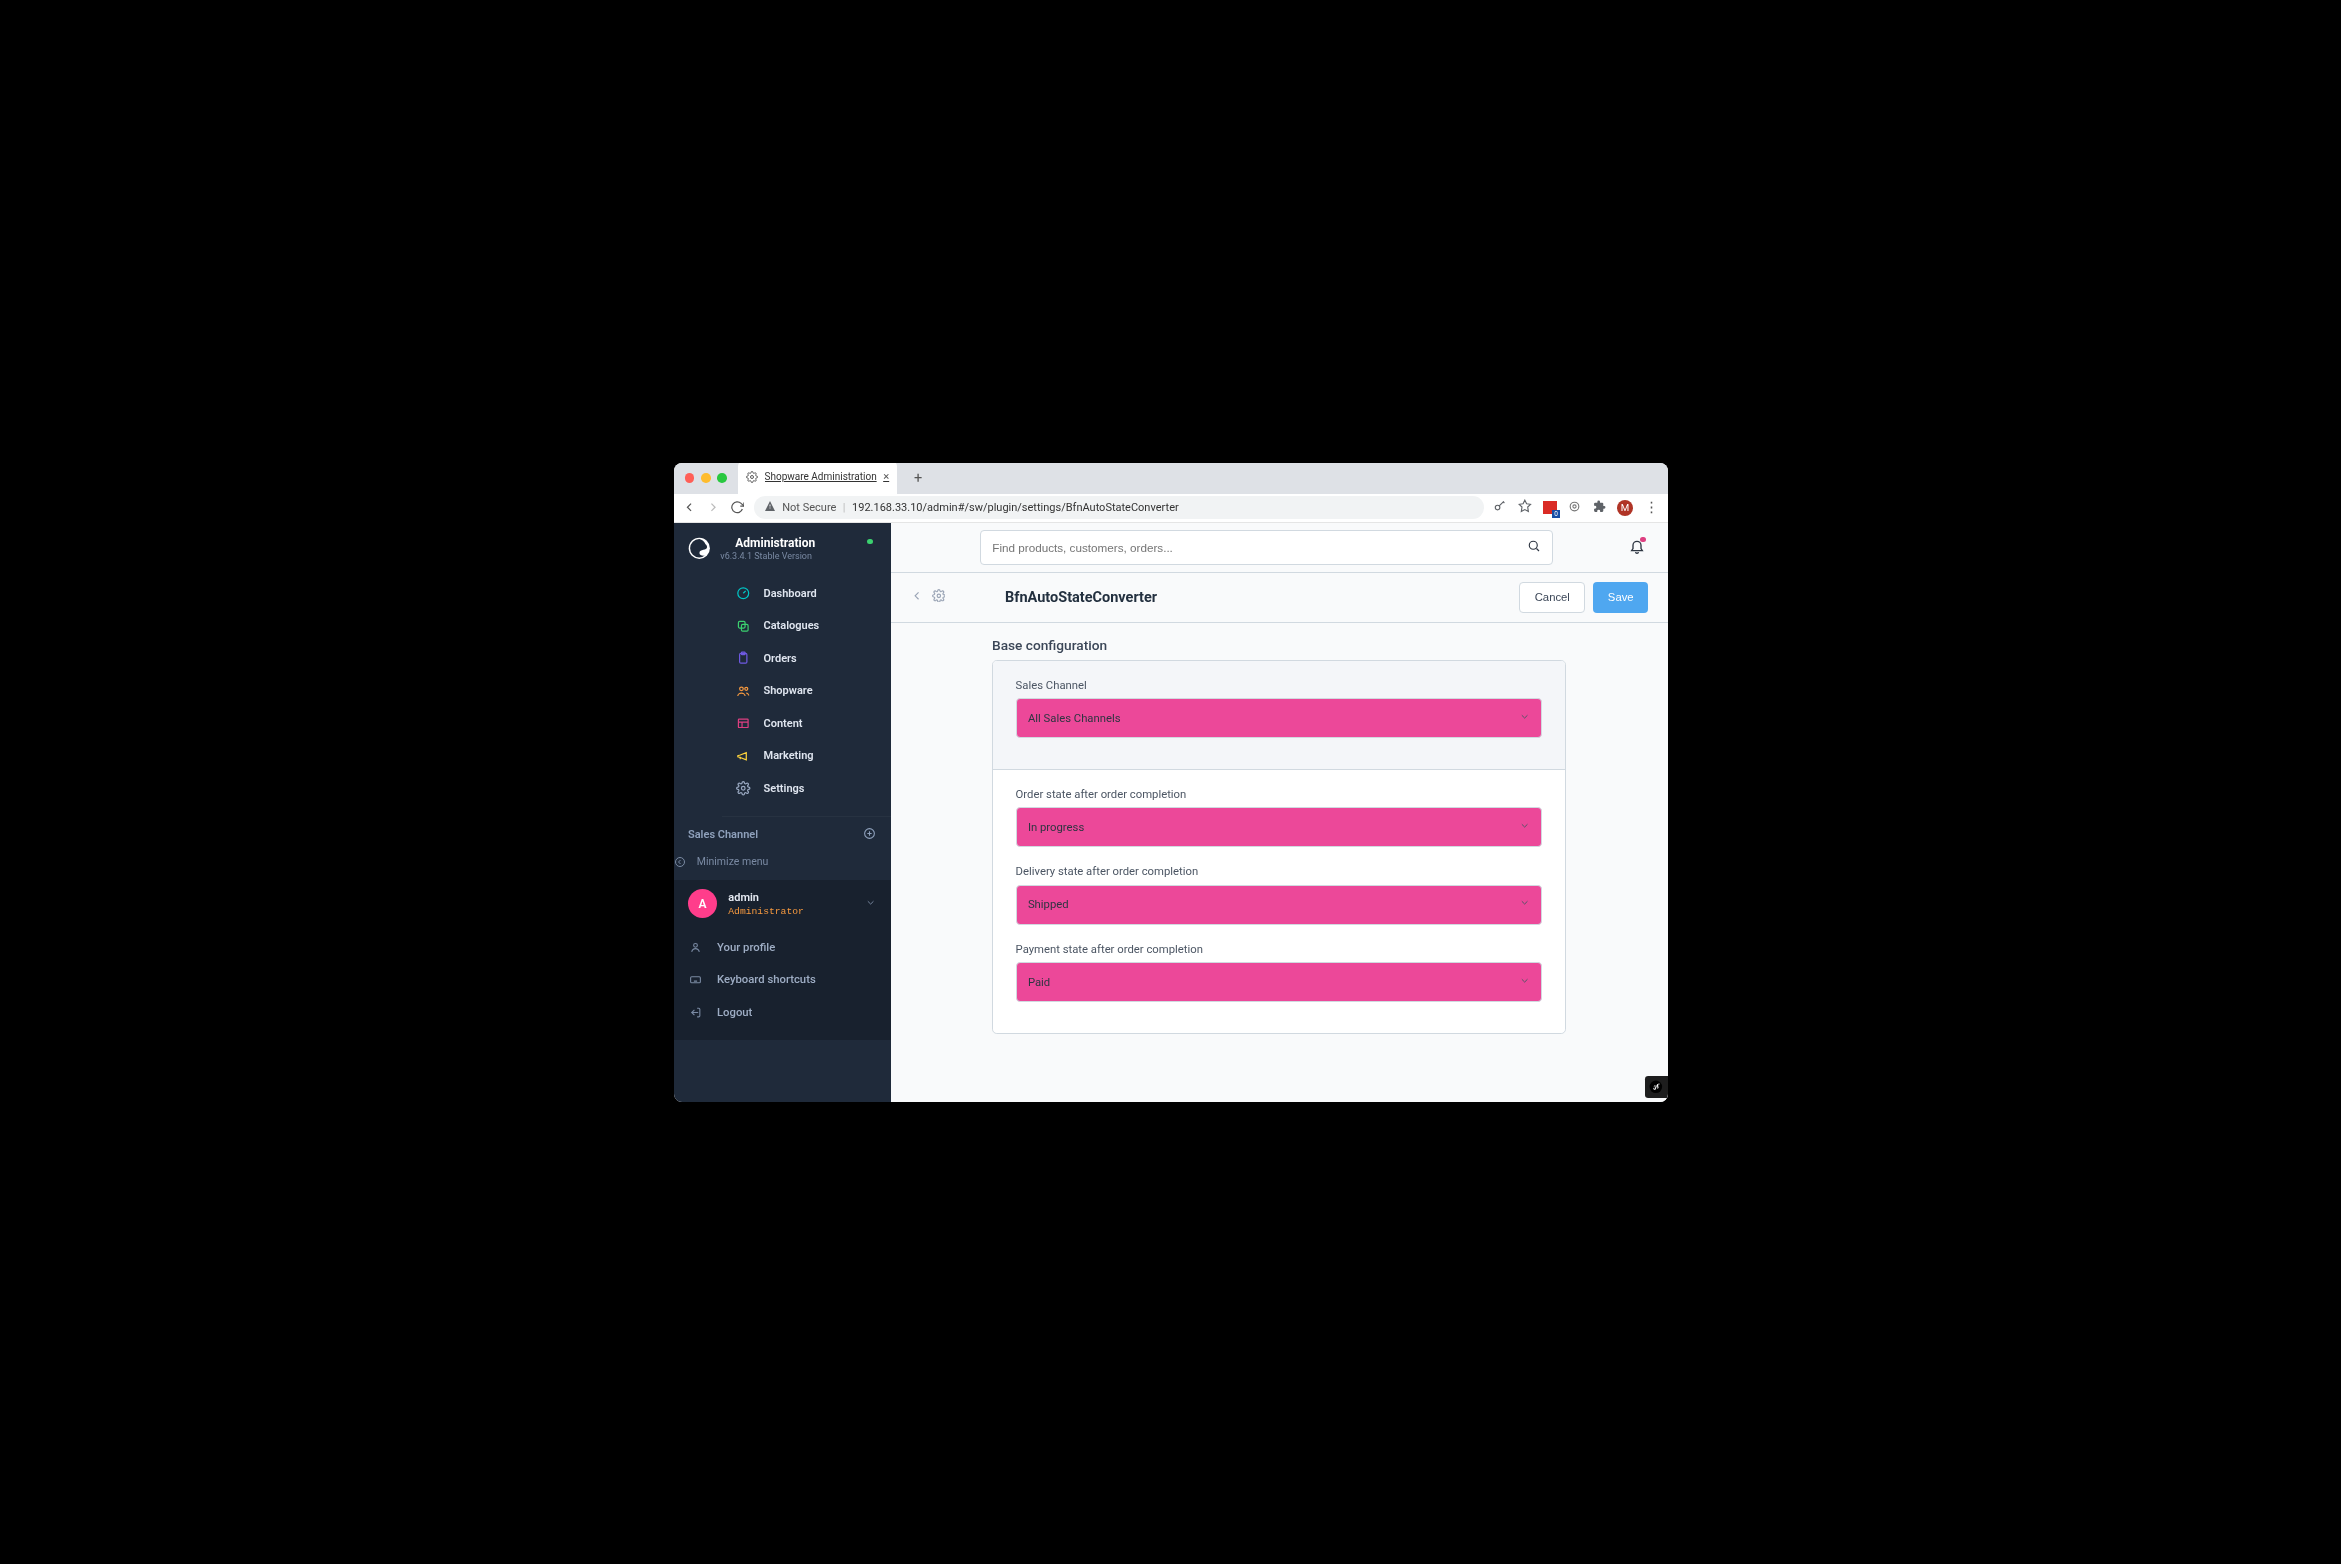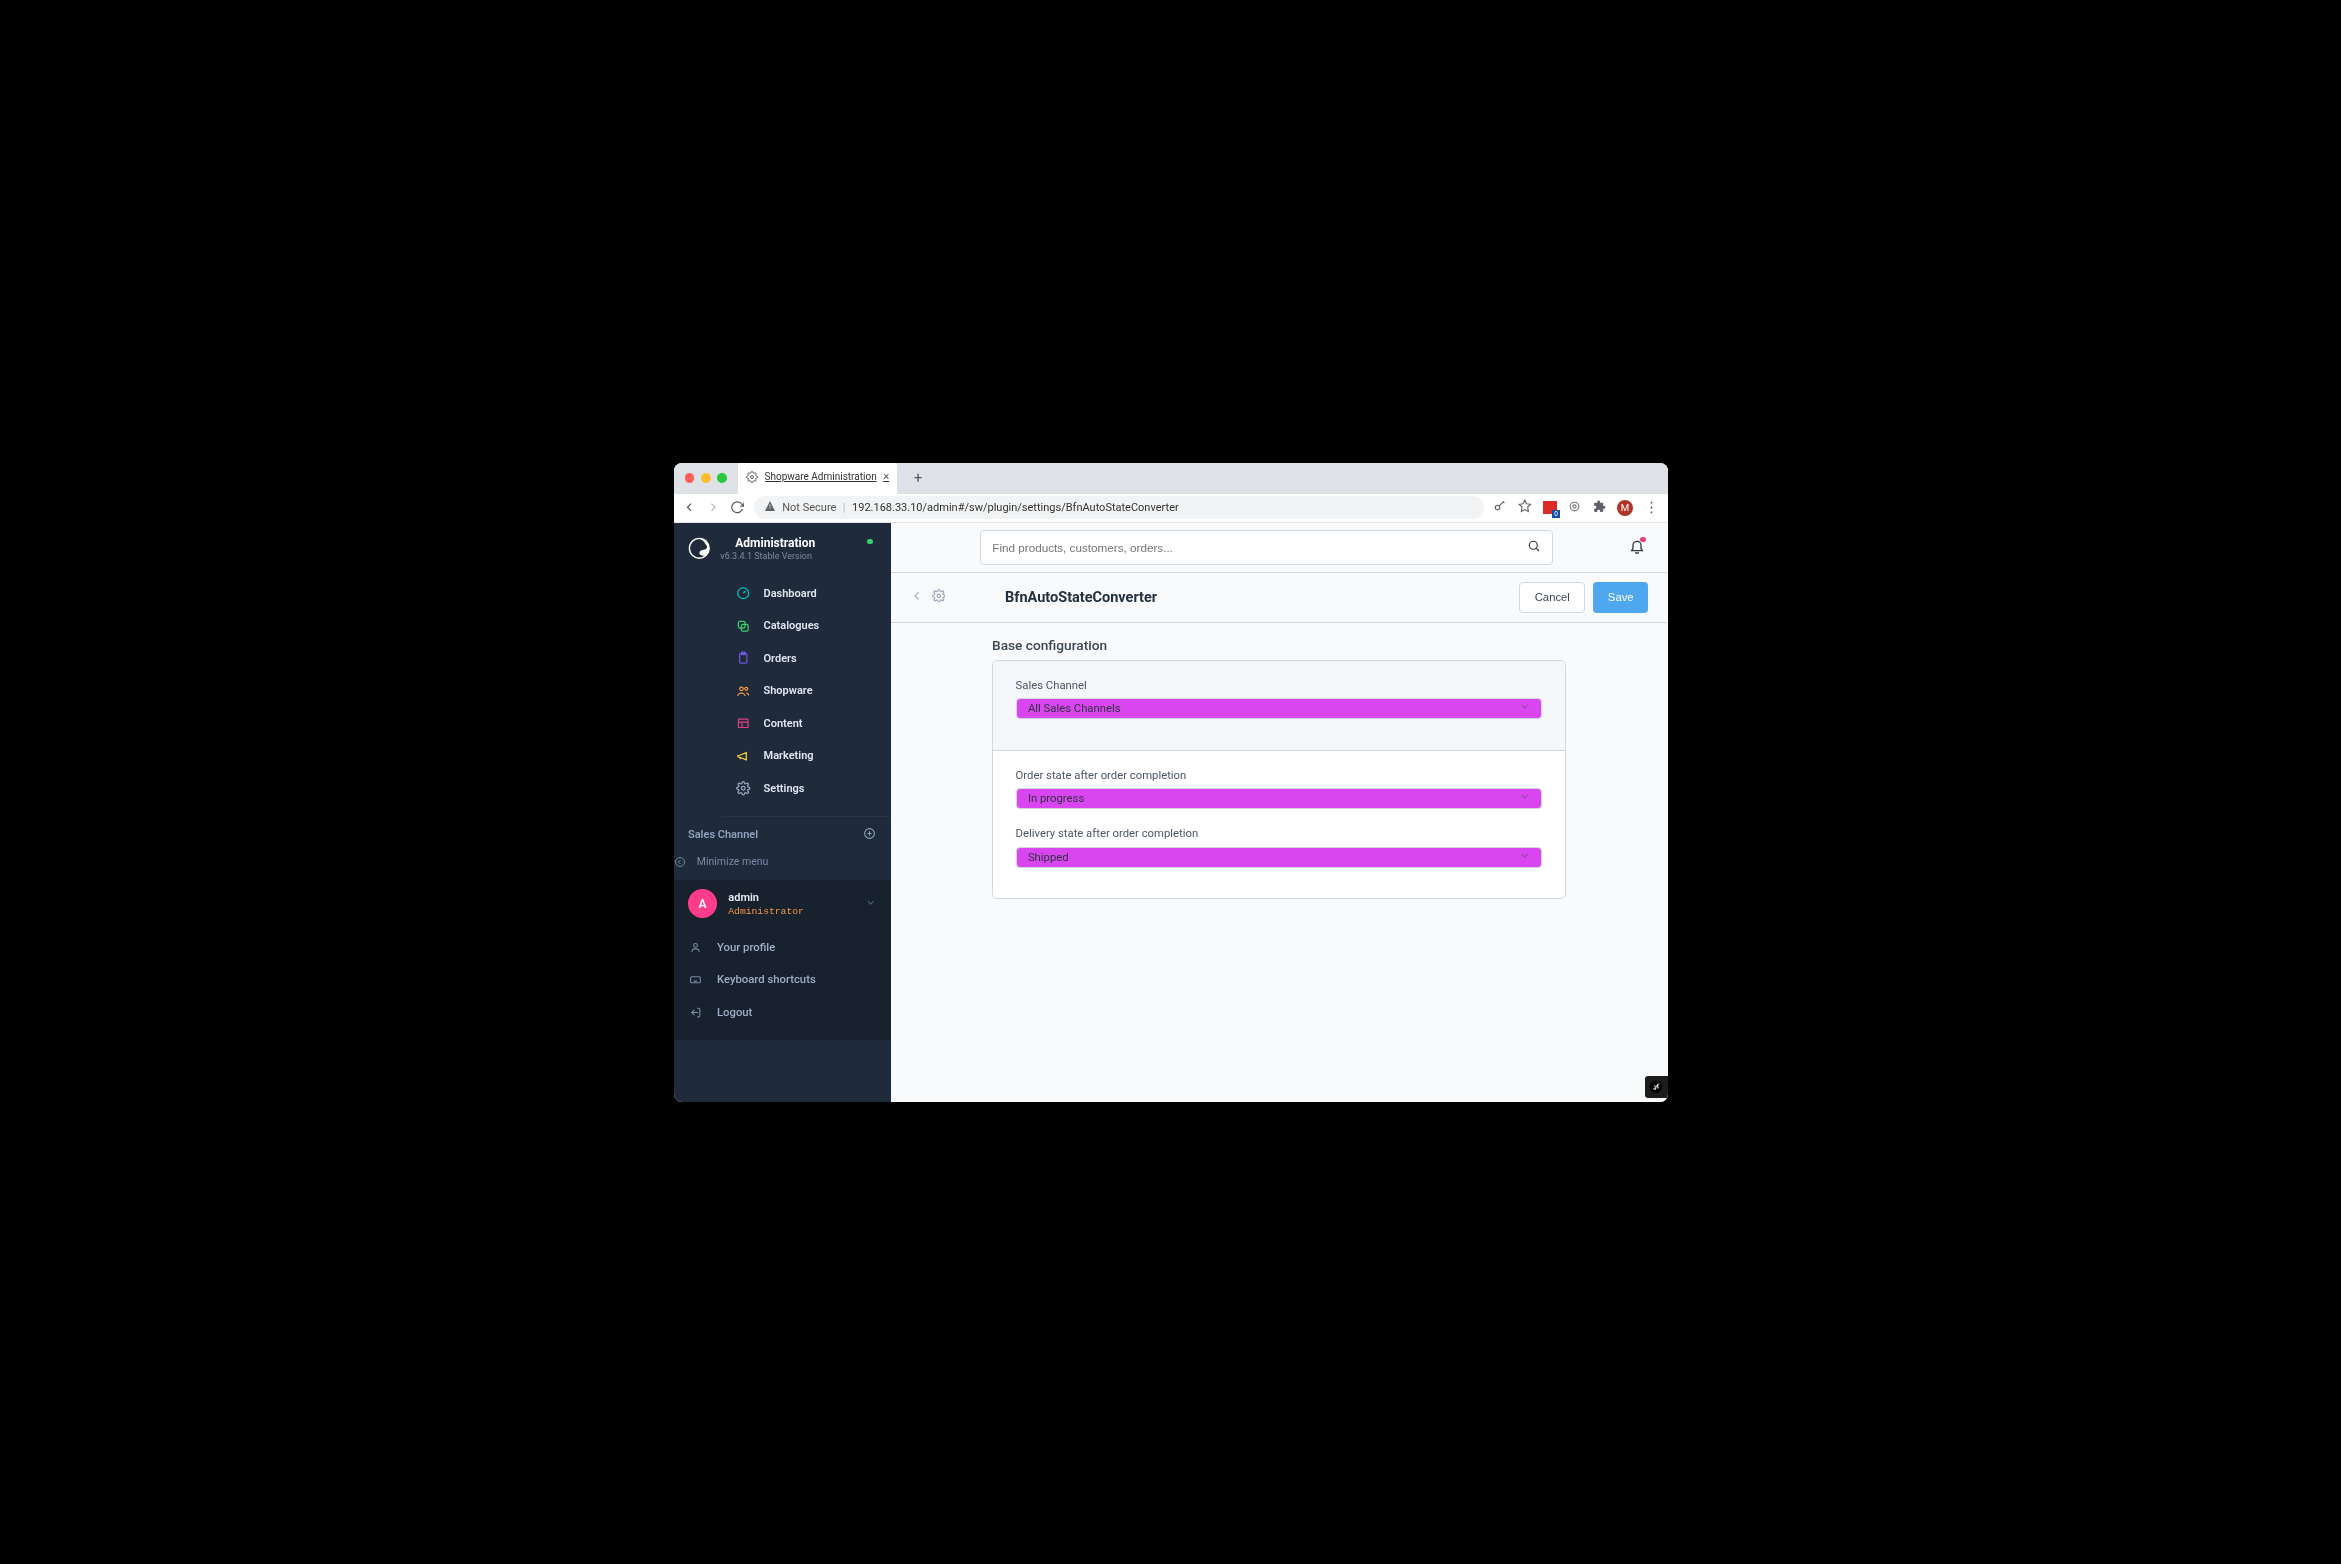--- a/index.html
+++ b/index.html
@@ -297,24 +297,24 @@
   .card-block {
     padding: 18px 22.6px 24px 22.6px;
   }
   .card-block.gray { background:#f4f6f9; border-bottom:0.8px solid var(--border); }
   .field { margin-bottom: 18px; }
   .field:last-child { margin-bottom: 6.5px; }
   .field-label {
     color:#4b5563; font-size:11.3px; margin-bottom:6.5px; display:block;
   }
   .select {
-    height: 21px;
+    height: 40px;
     border:0.8px solid var(--border);
     border-radius:4px;
-    background:#d946ef;
+    background:#ec4899;
     display:flex; align-items:center;
     padding: 0 11.3px;
     color:#2d3541;
     font-size:11.3px;
   }
   .select .chev { margin-left:auto; color:#4b5563; }
   .select .chev svg{ width:11.3px; height:11.3px; }
 
   .sf-badge {
     position:absolute;
@@ -606,20 +606,29 @@
             </div>
             <div class="field">
               <label class="field-label">Delivery state after order completion</label>
               <div class="select">
                 <span>Shipped</span>
                 <span class="chev"><svg viewBox="0 0 24 24" fill="none" stroke="currentColor" stroke-width="2">
                         <path d="M6 9l6 6 6-6"></path>
                       </svg></span>
               </div>
             </div>
+            <div class="field">
+              <label class="field-label">Payment state after order completion</label>
+              <div class="select">
+                <span>Paid</span>
+                <span class="chev"><svg viewBox="0 0 24 24" fill="none" stroke="currentColor" stroke-width="2">
+                        <path d="M6 9l6 6 6-6"></path>
+                      </svg></span>
+              </div>
+            </div>
           </div>
         </div>
       </div>
 
       <div class="sf-badge">
         <svg viewBox="0 0 24 24" fill="currentColor">
               <circle cx="12" cy="12" r="11" fill="#000"></circle>
               <path fill="#fff" d="M16.3 6.4c-.9.1-1.6.6-2.2 1.3-.6.8-1 1.7-1.3 3.1l-1.1-.6c-.9-.5-1.9-.8-2.8-.2-.6.4-.7 1-.5 1.4.3.6 1 .6 1.7 1.1.9.6 1.1 1.4.6 2.1-.4.6-1.2.8-1.9.7-.8-.1-.9-.6-.7-.8.2-.2.5-.1.5-.4 0-.2-.2-.4-.5-.4-.4 0-.9.4-.9 1 0 .8.8 1.4 1.9 1.5 1.5.1 2.5-.7 2.7-1.7.2-.9-.3-1.6-1.1-2.1l-.5-.3c-.4-.3-.7-.5-.7-.9 0-.3.3-.5.5-.5.5-.1 1 .2 1.6.5l.2.1c-.2 1.2-.4 2.4-.7 3.4-.3 1-.6 1.8-1 2.2-.1.1-.3.3-.6.3-.1 0-.2 0-.2-.1 0-.1.1-.1.2-.3.1-.1.2-.3.2-.5 0-.3-.2-.6-.6-.6-.5 0-.9.4-.9.9 0 .6.6 1 1.3 1 .4 0 1.3-.2 2.2-1.5.9-1.3 1.2-2.7 1.5-4.2l.2-1.1.3.2c.3.2.6.4.8.6l-.2.9c-.2 1-.4 1.7.1 2.2.3.3.8.4 1.2.2.5-.2.8-.7.8-1 0-.2-.2-.4-.4-.4-.3 0-.4.3-.5.5 0 .1-.1.2-.2.2-.1 0-.2-.1-.2-.2 0-.3.2-.9.3-1.4l.2-.9c.4.3.8.8.9 1.3 0 .3.3.5.5.5.3 0 .5-.2.5-.5 0-.5-.5-1.4-1.6-2.1l.2-1c.3-1.4.6-2.3 1-2.8.2-.3.5-.6.9-.6.1 0 .3 0 .3.1 0 .1-.1.1-.2.2-.1.1-.3.3-.3.6 0 .3.3.6.6.6.4 0 .7-.4.7-.8 0-.6-.6-1.1-1.4-1z"></path>
             </svg>
       </div>

